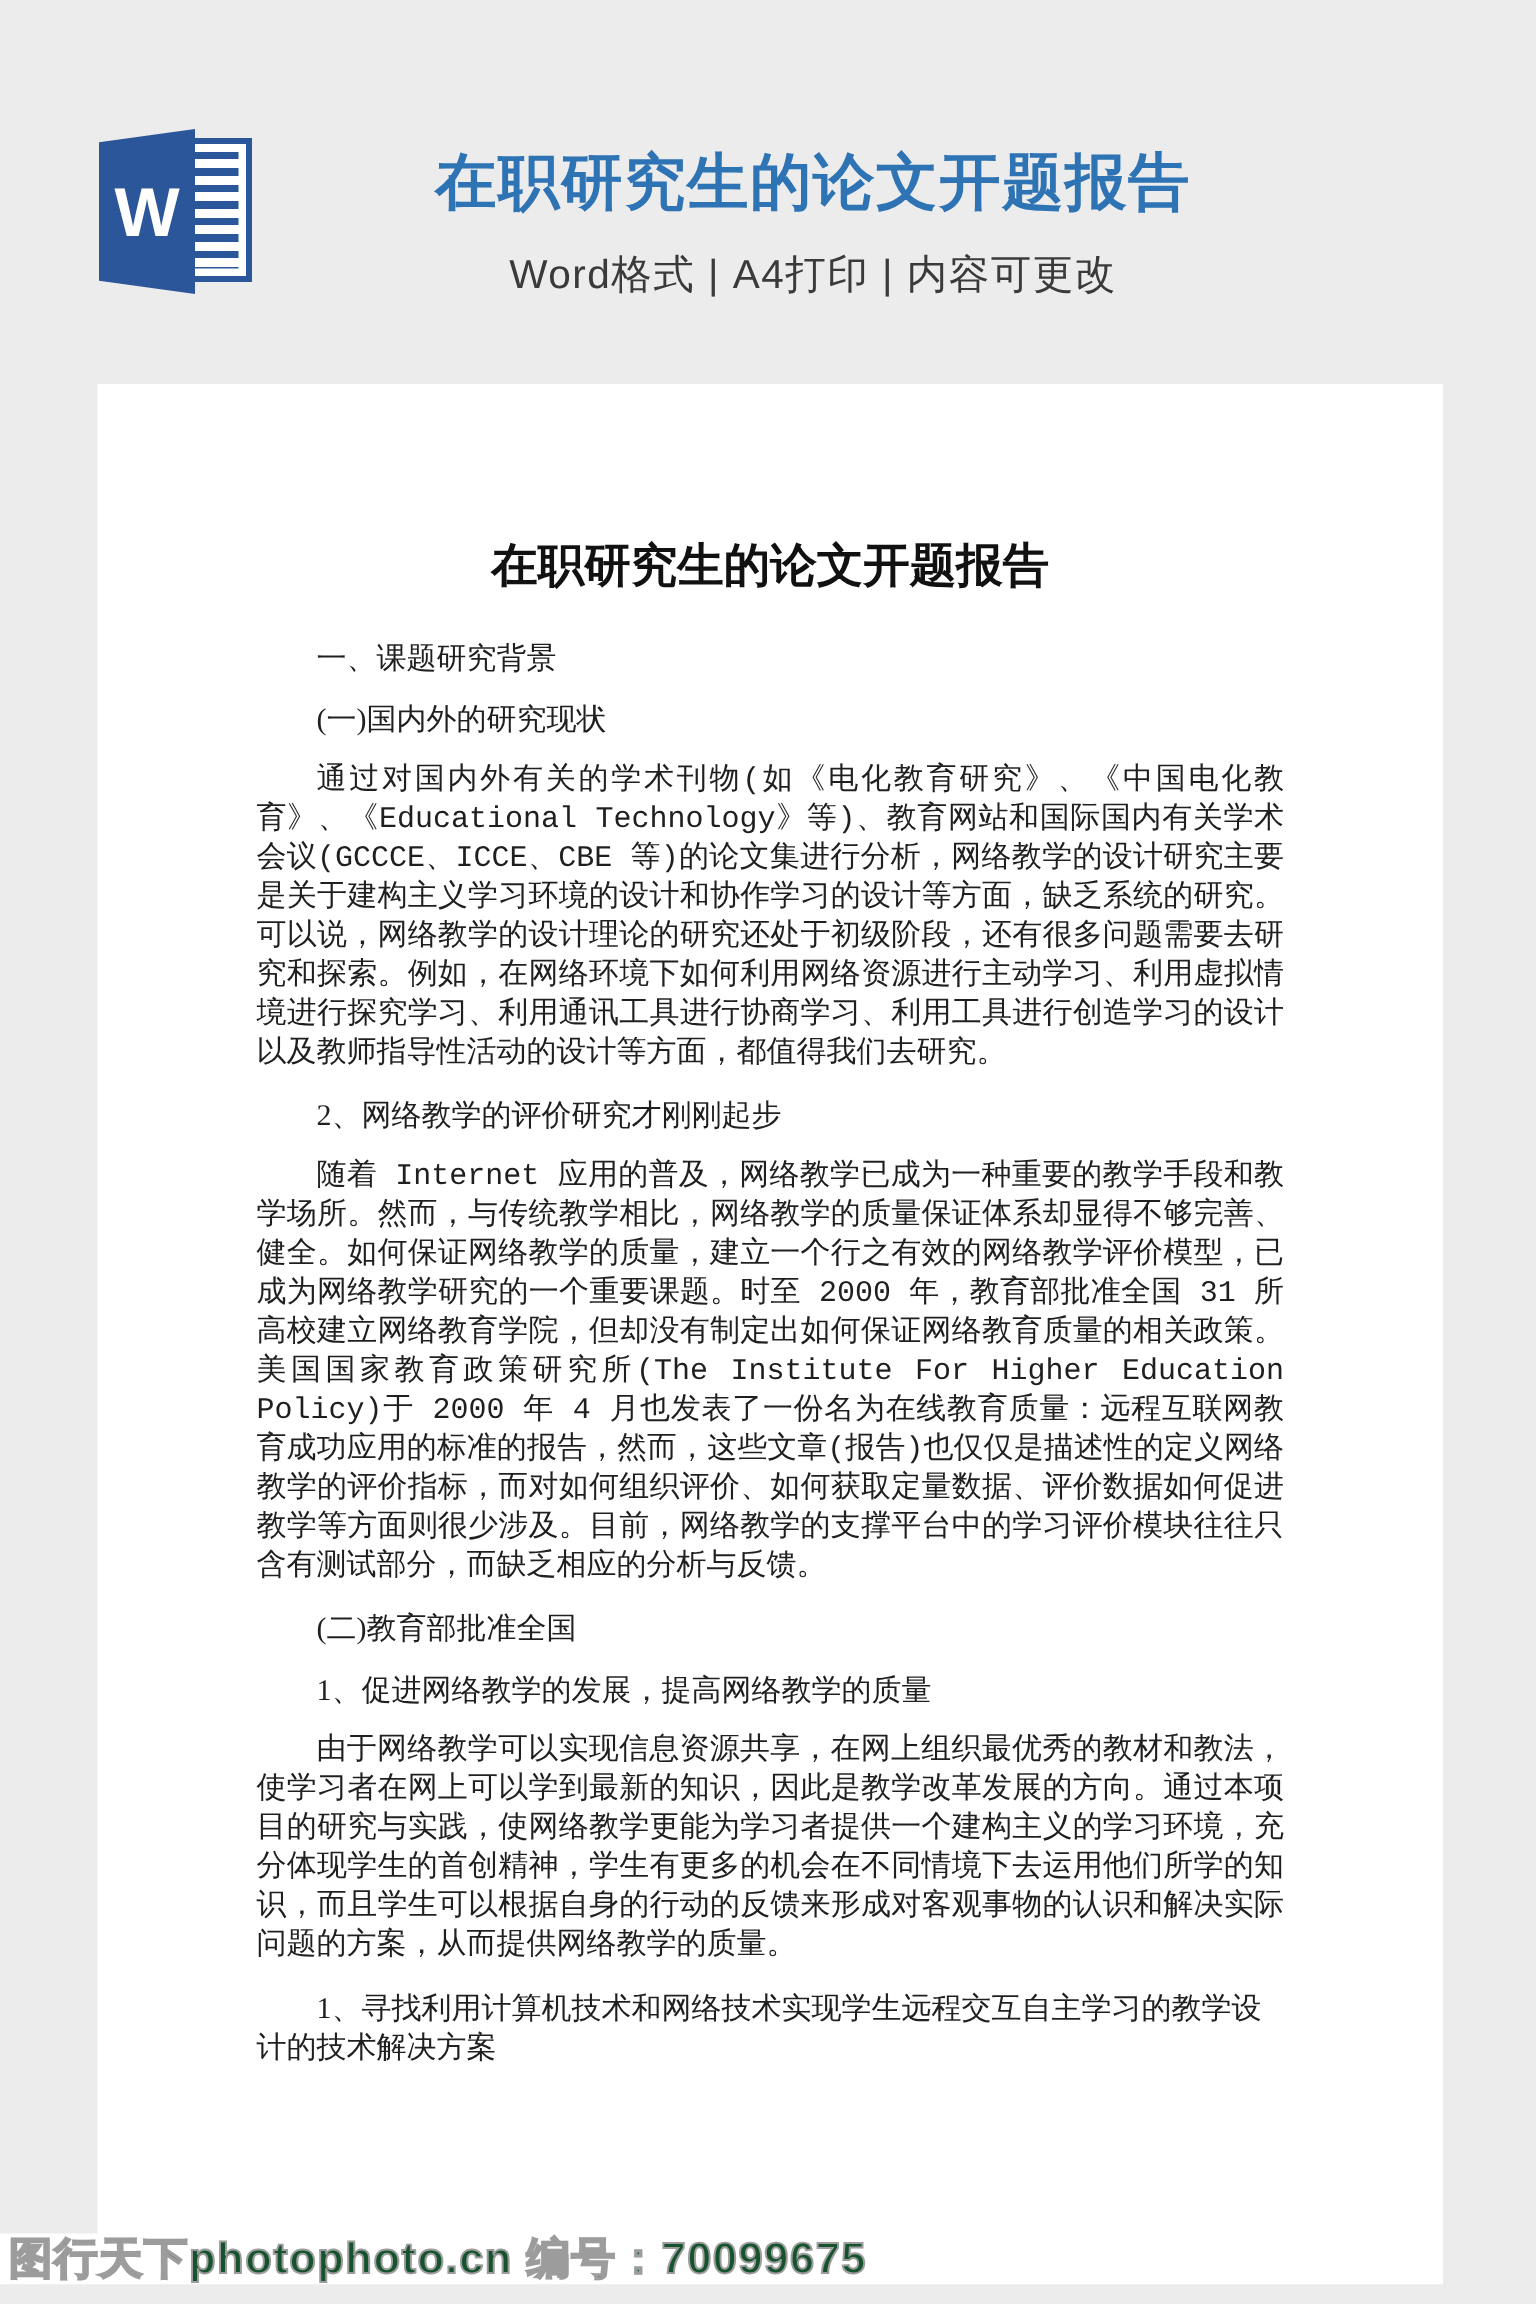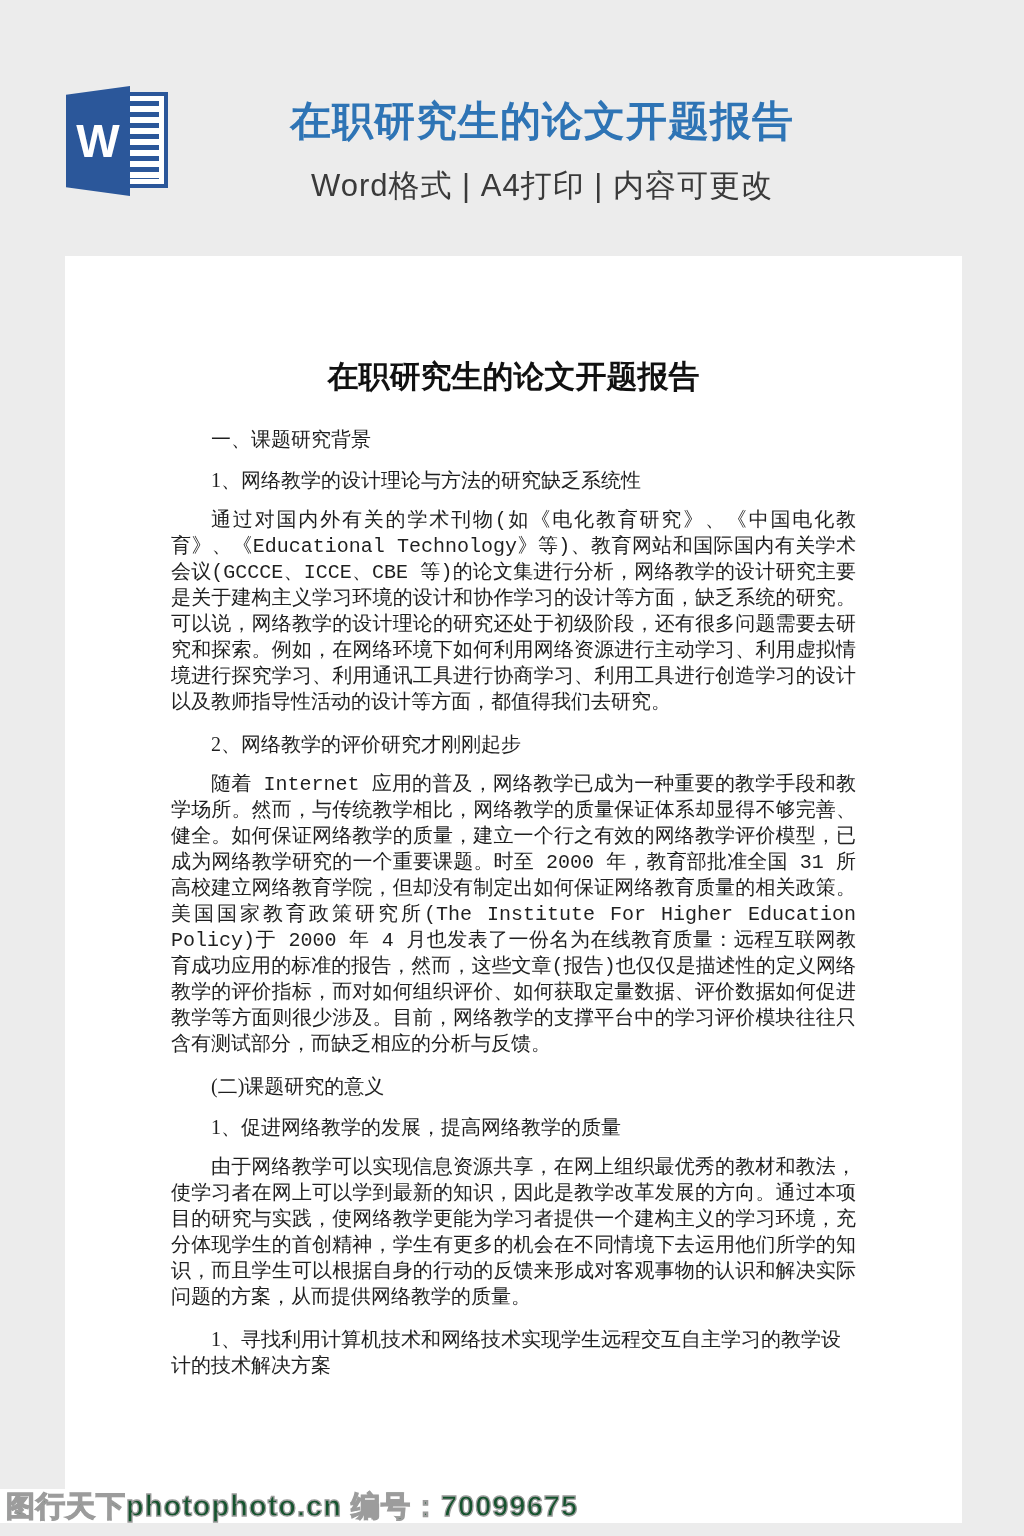--- a/index.html
+++ b/index.html
@@ -25,21 +25,21 @@
   .icon-front {
     position: absolute; left: 0; top: 0; width: 64px; height: 110px;
     background: #2b579a;
     clip-path: polygon(0 8%, 100% 0, 100% 100%, 0 92%);
     display: flex; align-items: center; justify-content: center;
   }
   .icon-front span { color: #ffffff; font-size: 46px; font-weight: bold; line-height: 1; }
 
   .header-text { position: absolute; left: 180px; top: 94px; width: 724px; text-align: center; }
   .header-title { font-size: 41px; font-weight: bold; color: #2e74b5; letter-spacing: 1px; }
-  .header-subtitle { margin-top: 16px; font-size: 31px; color: #3a3a3a; letter-spacing: 1px; }
+  .header-subtitle { margin-top: 16px; font-size: 27px; color: #3a3a3a; letter-spacing: 1px; }
 
   
   .doc-page {
     position: absolute; left: 65px; top: 256px; width: 897px; height: 1267px;
     background: #ffffff; box-sizing: border-box;
     padding: 100px 106px 0 106px;
   }
   .doc-title {
     text-align: center; margin: 0 0 28px 0;
     font-family: "Liberation Serif", "DejaVu Serif", serif;
@@ -79,25 +79,25 @@
   <div class="header-text">
     <div class="header-title">在职研究生的论文开题报告</div>
     <div class="header-subtitle">Word格式 | A4打印 | 内容可更改</div>
   </div>
 </div>
 
 <div class="doc-page">
   <div class="doc-title">在职研究生的论文开题报告</div>
   <div class="doc-body">
       <div class="block heading">一、课题研究背景</div>
-      <div class="block heading">1、网络教学的设计理论与方法的研究缺乏系统性</div>
+      <div class="block heading">(一)国内外的研究现状</div>
       <div class="block para">通过对国内外有关的学术刊物(如《电化教育研究》、《中国电化教育》、《Educational Technology》等)、教育网站和国际国内有关学术会议(GCCCE、ICCE、CBE 等)的论文集进行分析，网络教学的设计研究主要是关于建构主义学习环境的设计和协作学习的设计等方面，缺乏系统的研究。可以说，网络教学的设计理论的研究还处于初级阶段，还有很多问题需要去研究和探索。例如，在网络环境下如何利用网络资源进行主动学习、利用虚拟情境进行探究学习、利用通讯工具进行协商学习、利用工具进行创造学习的设计以及教师指导性活动的设计等方面，都值得我们去研究。</div>
       <div class="block heading">2、网络教学的评价研究才刚刚起步</div>
       <div class="block para">随着 Internet 应用的普及，网络教学已成为一种重要的教学手段和教学场所。然而，与传统教学相比，网络教学的质量保证体系却显得不够完善、健全。如何保证网络教学的质量，建立一个行之有效的网络教学评价模型，已成为网络教学研究的一个重要课题。时至 2000 年，教育部批准全国 31 所高校建立网络教育学院，但却没有制定出如何保证网络教育质量的相关政策。美国国家教育政策研究所(The Institute For Higher Education Policy)于 2000 年 4 月也发表了一份名为在线教育质量：远程互联网教育成功应用的标准的报告，然而，这些文章(报告)也仅仅是描述性的定义网络教学的评价指标，而对如何组织评价、如何获取定量数据、评价数据如何促进教学等方面则很少涉及。目前，网络教学的支撑平台中的学习评价模块往往只含有测试部分，而缺乏相应的分析与反馈。</div>
-      <div class="block heading">(二)课题研究的意义</div>
+      <div class="block heading">(二)教育部批准全国</div>
       <div class="block heading">1、促进网络教学的发展，提高网络教学的质量</div>
       <div class="block para">由于网络教学可以实现信息资源共享，在网上组织最优秀的教材和教法，使学习者在网上可以学到最新的知识，因此是教学改革发展的方向。通过本项目的研究与实践，使网络教学更能为学习者提供一个建构主义的学习环境，充分体现学生的首创精神，学生有更多的机会在不同情境下去运用他们所学的知识，而且学生可以根据自身的行动的反馈来形成对客观事物的认识和解决实际问题的方案，从而提供网络教学的质量。</div>
       <div class="block heading">1、寻找利用计算机技术和网络技术实现学生远程交互自主学习的教学设计的技术解决方案</div>
     </div>
 </div>
 
 <div class="watermark-bg"></div>
 <div class="watermark">图行天下photophoto.cn 编号：70099675</div>
 <div class="bottom-strip"></div>
 

